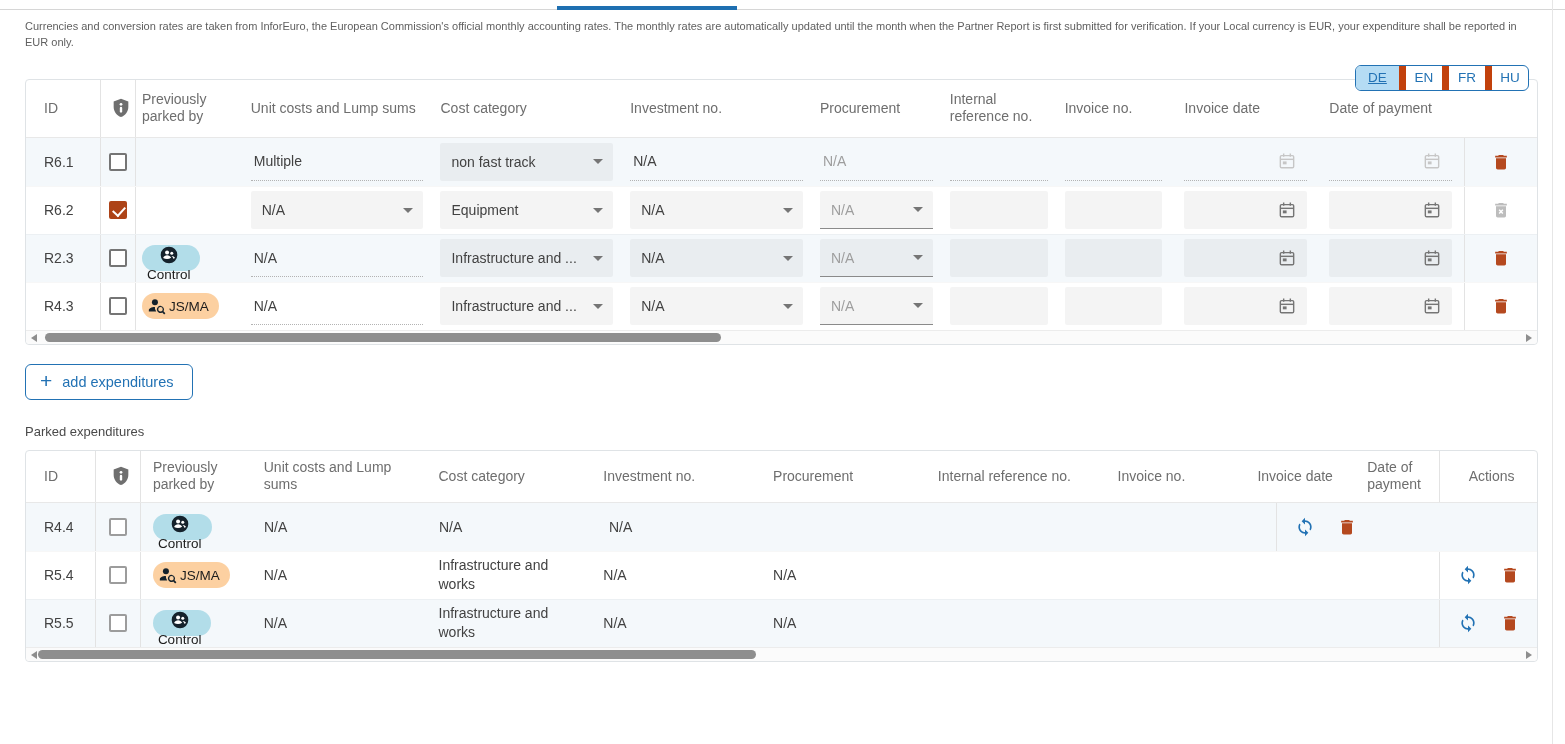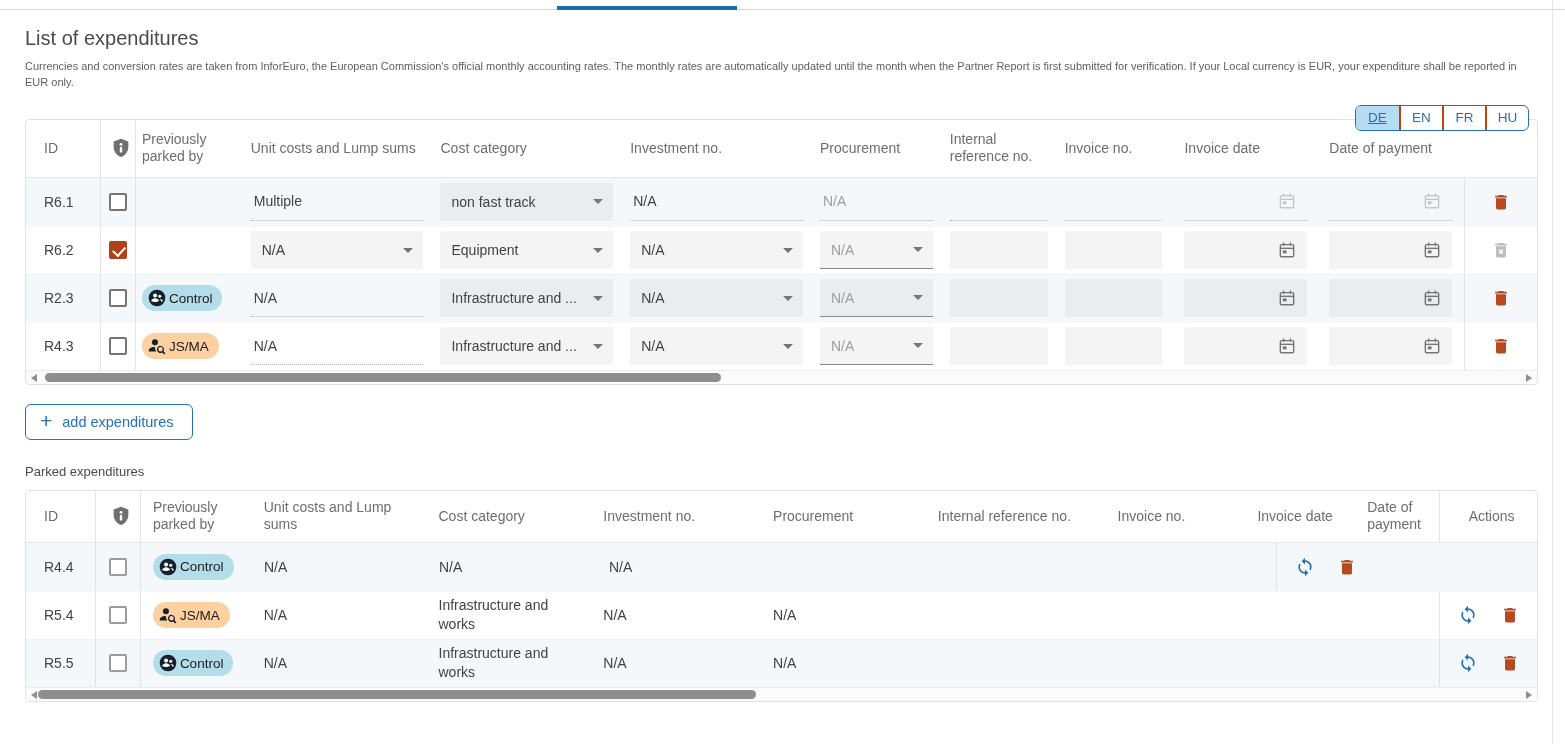--- a/index.html
+++ b/index.html
@@ -59,26 +59,26 @@
   .datebox { position:relative; display:flex; align-items:center; justify-content:flex-end; height:38px; width:100%; background:rgba(0,0,0,0.045); border-radius:2px; padding-right:10px; }
   .datebox.dotted-empty { background:transparent; border-bottom:1px dotted #b3b3b3; border-radius:0; }
 
   
   .checkbox { width:18px; height:18px; border:2px solid #757575; border-radius:2px; background:#fff; cursor:pointer; }
   .checkbox.checked { border-color:#ad4317; background:#ad4317; position:relative; }
   .checkbox.checked::after { content:""; position:absolute; left:4px; top:1px; width:6px; height:10px; border:solid #fff; border-width:0 2px 2px 0; transform:rotate(42deg); }
 
   
   .badge { display:inline-flex; align-items:center; gap:2px; height:26px; border-radius:13px; padding:0 10px 0 5px; font-size:13.5px; color:#1c1c1c; white-space:nowrap; }
-  .badge.control { background:#b2dde9; }
+  .badge.control { background:#b2dde9;flex-direction:column; }
   .badge.jsma { background:#fcd0a1; }
 
   
   .lang-tabs { position:absolute; top:-15px; right:8px; display:flex; border:1px solid #2272b4; border-radius:6px; overflow:hidden; background:#fff; z-index:3; }
-  .lang-tab { width:43px; height:24px; display:flex; align-items:center; justify-content:center; font-size:13.5px; color:#2272b4; cursor:pointer; border-left:2px solid #c2410c; }
+  .lang-tab { width:43px; height:24px; display:flex; align-items:center; justify-content:center; font-size:13.5px; color:#2272b4; cursor:pointer; border-left:7px solid #c2410c; }
   .lang-tab:first-child { border-left:none;text-decoration:underline; }
   .lang-tab.selected { background:#b5dcf4; }
 
   
   .hscroll { position:relative; height:14px; background:#fbfbfb; border-top:1px solid #ececec; border-radius:0 0 4px 4px; }
   .sb-thumb { position:absolute; top:2px; height:9px; background:#8e8e8e; border-radius:5px; cursor:pointer; }
   .sb-left { position:absolute; left:5px; top:3px; width:0; height:0; border-top:4px solid transparent; border-bottom:4px solid transparent; border-right:6px solid #8e8e8e; cursor:pointer; }
   .sb-right { position:absolute; right:5px; top:3px; width:0; height:0; border-top:4px solid transparent; border-bottom:4px solid transparent; border-left:6px solid #8e8e8e; cursor:pointer; }
 
   
@@ -94,21 +94,20 @@
 </head>
 <body>
 
 <div class="tabstrip">
   <div class="tab-indicator"></div>
 </div>
 <div class="right-edge"></div>
 
 <div class="content">
 
-  <h1 class="page-title">List of expenditures</h1>
   <p class="desc">Currencies and conversion rates are taken from InforEuro, the European Commission's official monthly accounting rates. The monthly rates are automatically updated until the month when the Partner Report is first submitted for verification. If your Local currency is EUR, your expenditure shall be reported in EUR only.</p>
 
   
   <div class="table-wrap">
 
     <div class="lang-tabs">
       <div class="lang-tab selected">DE</div>
       <div class="lang-tab">EN</div>
       <div class="lang-tab">FR</div>
       <div class="lang-tab">HU</div>

